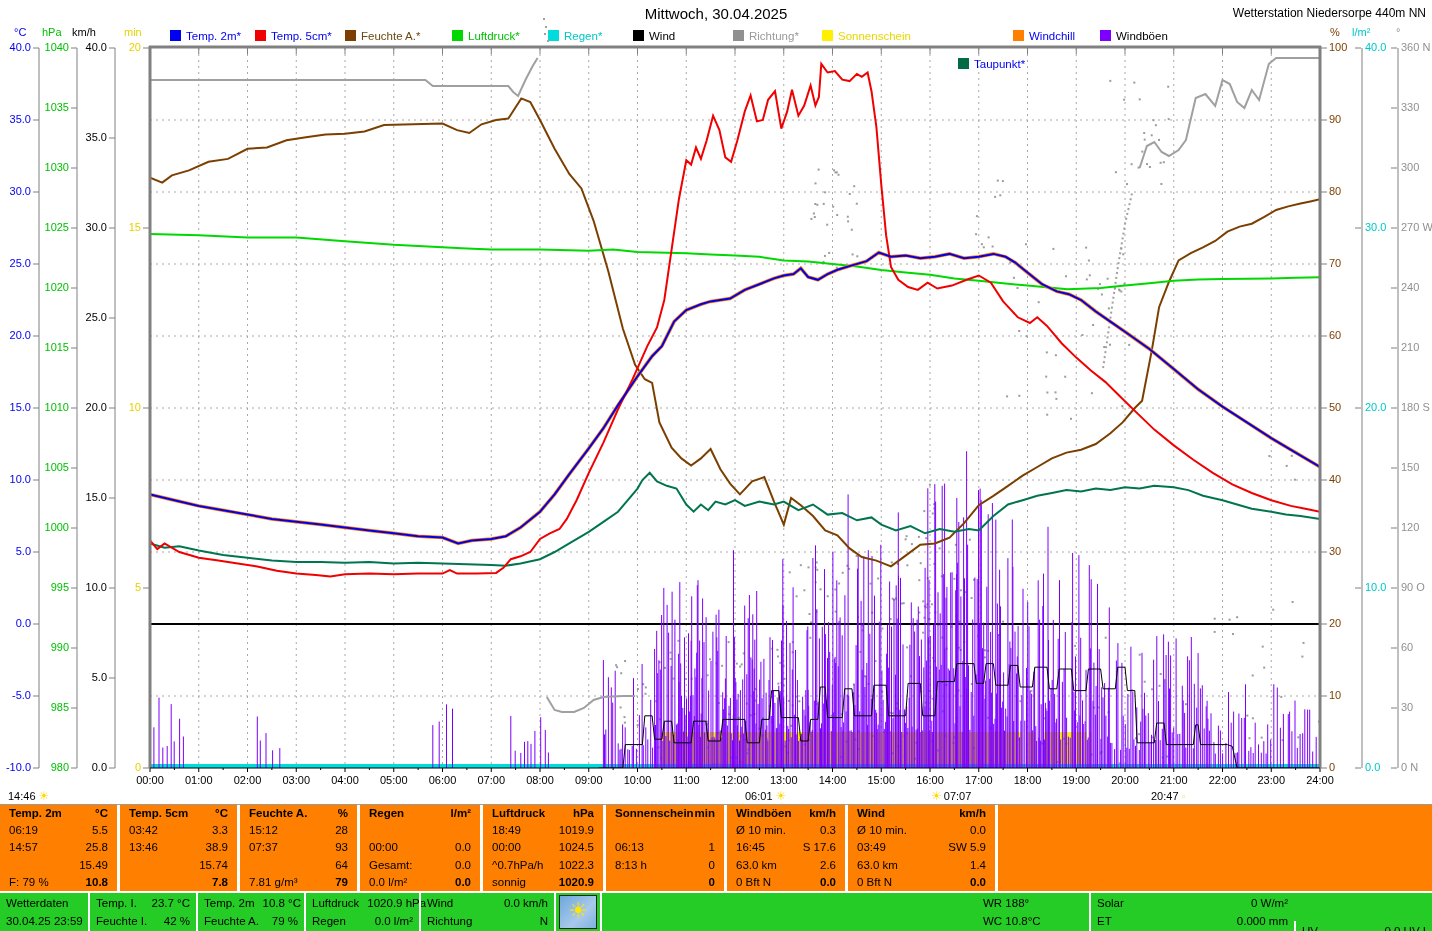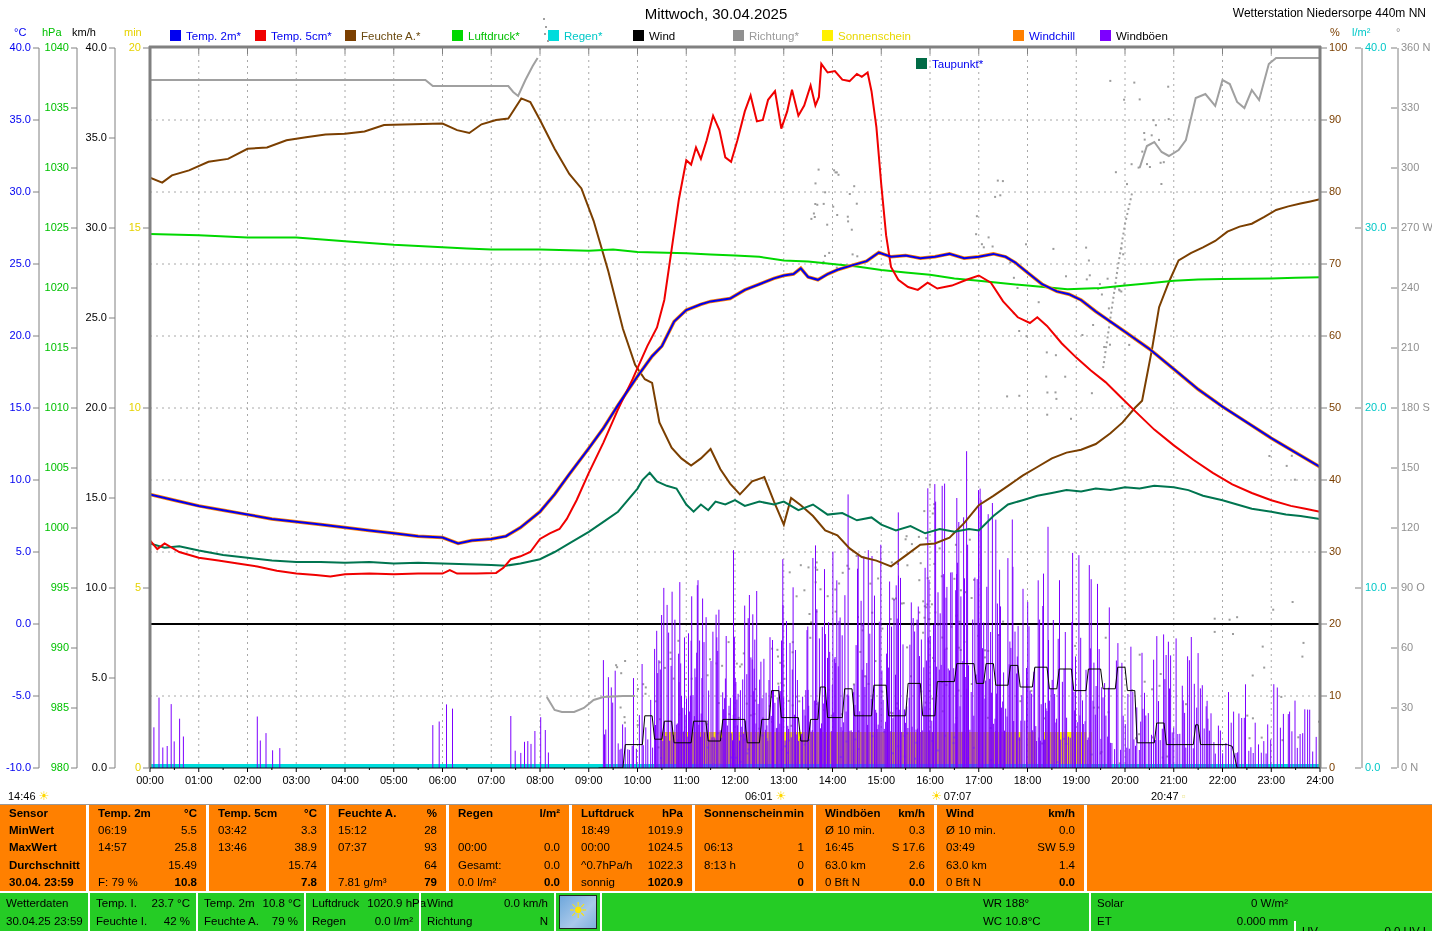--- a/index.html
+++ b/index.html
@@ -53,21 +53,21 @@
       </div>
     <div id="legend">
         <span class="legend-item" style="left: 170px; color: rgb(0, 0, 240);"><span class="legend-box" style="background: rgb(0, 0, 240);"></span><span>Temp. 2m*</span></span>
         <span class="legend-item" style="left: 255px; color: rgb(0, 0, 240);"><span class="legend-box" style="background: rgb(240, 0, 0);"></span><span>Temp. 5cm*</span></span>
         <span class="legend-item" style="left: 345px; color: rgb(107, 74, 16);"><span class="legend-box" style="background: rgb(123, 63, 0);"></span><span>Feuchte A.*</span></span>
         <span class="legend-item" style="left: 452px; color: rgb(0, 192, 0);"><span class="legend-box" style="background: rgb(0, 216, 0);"></span><span>Luftdruck*</span></span>
         <span class="legend-item" style="left: 548px; color: rgb(0, 200, 200);"><span class="legend-box" style="background: rgb(0, 220, 220);"></span><span>Regen*</span></span>
         <span class="legend-item" style="left: 633px; color: rgb(0, 0, 0);"><span class="legend-box" style="background: rgb(0, 0, 0);"></span><span>Wind</span></span>
         <span class="legend-item" style="left: 733px; color: rgb(154, 154, 154);"><span class="legend-box" style="background: rgb(144, 144, 144);"></span><span>Richtung*</span></span>
         <span class="legend-item" style="left: 822px; color: rgb(232, 216, 0);"><span class="legend-box" style="background: rgb(255, 240, 0);"></span><span>Sonnenschein</span></span>
-        <span class="legend-item" style="left: 916px; color: rgb(0, 0, 240); margin-top: 28px;"><span class="legend-box" style="background: rgb(0, 107, 69);"></span><span>Taupunkt*</span></span>
+        <span class="legend-item" style="left: 958px; color: rgb(0, 0, 240); margin-top: 28px;"><span class="legend-box" style="background: rgb(0, 107, 69);"></span><span>Taupunkt*</span></span>
         <span class="legend-item" style="left: 1013px; color: rgb(0, 0, 240);"><span class="legend-box" style="background: rgb(255, 128, 0);"></span><span>Windchill</span></span>
         <span class="legend-item" style="left: 1100px; color: rgb(0, 0, 0);"><span class="legend-box" style="background: rgb(125, 0, 255);"></span><span>Windböen</span></span>
       </div>
     <svg id="plot" width="1432" height="804">
         <defs>
           <clipPath id="plotclip">
             <rect x="150" y="48" width="1170" height="720"></rect>
           </clipPath>
         </defs>
         <g>
@@ -1377,37 +1377,20 @@
           <line x1="1391" y1="768" x2="1397" y2="768" stroke="#808080" stroke-width="1"></line>
           <text x="1401" y="768" text-anchor="start" dominant-baseline="middle" font-size="11" fill="#909090">0 N</text>
         </g>
       </svg>
     <span class="ann" style="left:8px"><span>14:46</span><span class="sun">☀</span></span>
     <span class="ann" style="left:745px"><span>06:01</span><span class="sun">☀</span></span>
     <span class="ann" style="left:931px"><span class="sun lead">☀</span><span>07:07</span></span>
     <span class="ann" style="left:1151px"><span>20:47</span><span class="sun pale">▫</span></span>
   </div>
   <div id="stats-table">
-      <div class="tcol" style="width: 86px;">
-        <div class="trow">
-          <span class="lt b">Sensor</span>
-        </div>
-        <div class="trow">
-          <span class="lt b">MinWert</span>
-        </div>
-        <div class="trow">
-          <span class="lt b">MaxWert</span>
-        </div>
-        <div class="trow">
-          <span class="lt b">Durchschnitt</span>
-        </div>
-        <div class="trow">
-          <span class="lt b">30.04. 23:59</span>
-        </div>
-      </div>
       <div class="tcol" style="width: 117px;">
         <div class="trow">
           <span class="lt b">Temp. 2m</span>
           <span class="rt b">°C</span>
         </div>
         <div class="trow">
           <span class="lt">06:19</span>
           <span class="rt">5.5</span>
         </div>
         <div class="trow">

